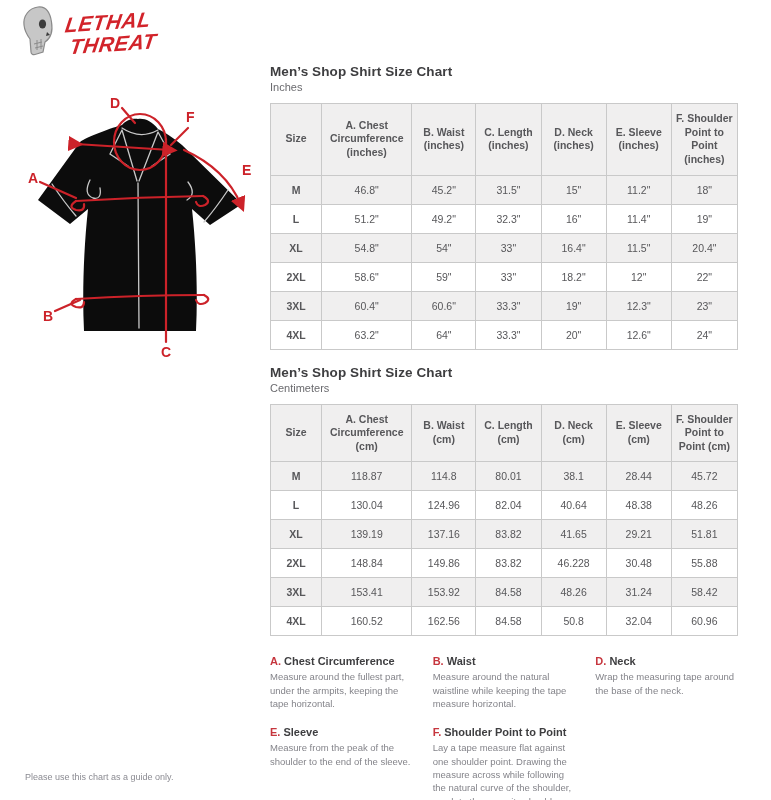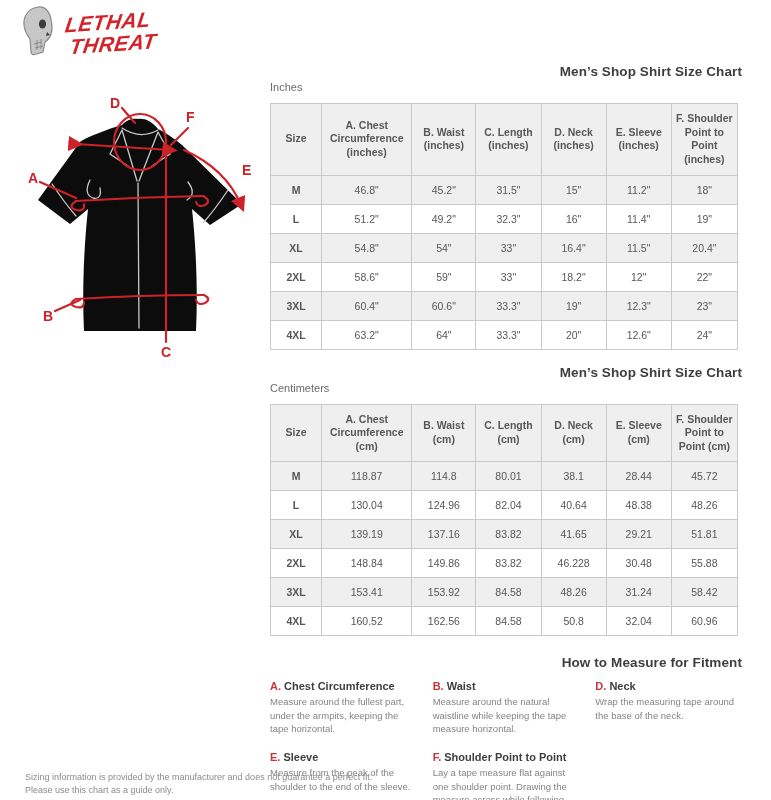--- a/index.html
+++ b/index.html
@@ -3,21 +3,21 @@
 <meta charset="utf-8">
 <style>
   html,body{margin:0;padding:0;}
   body{
     width:771px;height:800px;position:relative;background:#ffffff;
     font-family:"Liberation Sans", sans-serif;color:#58595b;overflow:hidden;
   }
   .logo{position:absolute;left:20px;top:2px;}
   .diagram{position:absolute;left:18px;top:86px;}
   .content{position:absolute;left:270px;top:64px;width:472px;}
-  .section-title{font-size:13.5px;font-weight:bold;color:#3e3e40;margin:0;letter-spacing:.1px;text-align:right;}
+  .section-title{font-size:13.5px;font-weight:bold;color:#3e3e40;margin:0;letter-spacing:.1px;}
   .section-subtitle{font-size:11px;color:#6a6a6e;margin:2px 0 10px 0;}
   .size-section{margin-bottom:15px;}
   table.size-table{border-collapse:collapse;table-layout:fixed;width:468px;font-size:10.5px;color:#57575a;text-align:center;}
   table.size-table th,table.size-table td{border:1px solid #c9c9c9;}
   table.size-table th{background:#f0efef;font-weight:bold;padding:8px 4px;line-height:1.3;}
   table.size-table td{height:28px;padding:0 3px;background:#ffffff;}
   table.size-table tbody tr:nth-child(odd) td{background:#f0efef;}
   table.size-table td.size-col{font-weight:bold;}
   .howto{margin-top:19px;}
   .measure-grid{display:grid;grid-template-columns:repeat(3,1fr);column-gap:16px;row-gap:16px;margin-top:10px;}
@@ -255,21 +255,20 @@
             <td>84.58</td>
             <td>50.8</td>
             <td>32.04</td>
             <td>60.96</td>
           </tr>
         </tbody>
       </table>
   </section>
 
   <section class="howto">
-    <h2 class="section-title">How to Measure for Fitment</h2>
     <div class="measure-grid">
         <div class="measure-item">
           <h4><span class="red">A.</span><span> Chest Circumference</span></h4>
           <p>Measure around the fullest part, under the armpits, keeping the tape horizontal.</p>
         </div>
         <div class="measure-item">
           <h4><span class="red">B.</span><span> Waist</span></h4>
           <p>Measure around the natural waistline while keeping the tape measure horizontal.</p>
         </div>
         <div class="measure-item">
@@ -283,15 +282,14 @@
         <div class="measure-item">
           <h4><span class="red">F.</span><span> Shoulder Point to Point</span></h4>
           <p>Lay a tape measure flat against one shoulder point. Drawing the measure across while following the natural curve of the shoulder, reach to the opposite shoulder point.</p>
         </div>
       </div>
   </section>
 
 </div>
 
 <div class="footer">
-  <div>Sizing information is provided by the manufacturer and does not guarantee a perfect fit.</div>
   <div>Please use this chart as a guide only.</div>
 </div>
 
 </body></html>

